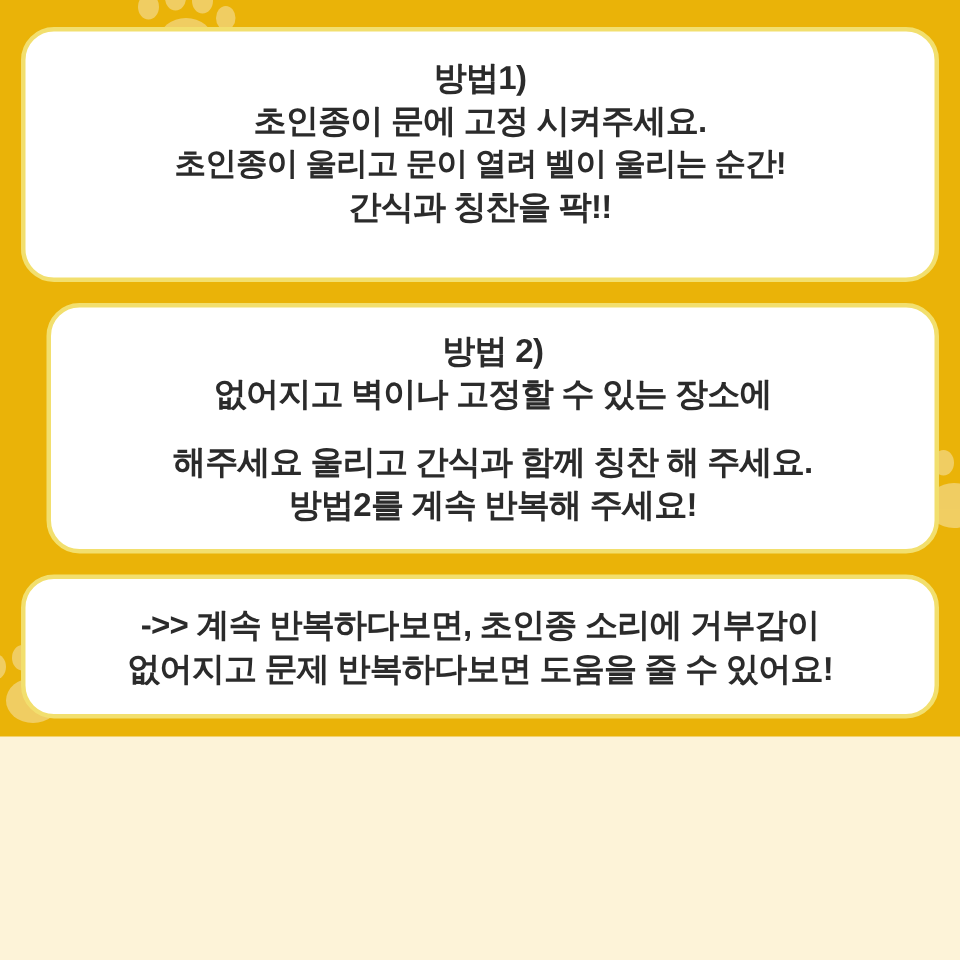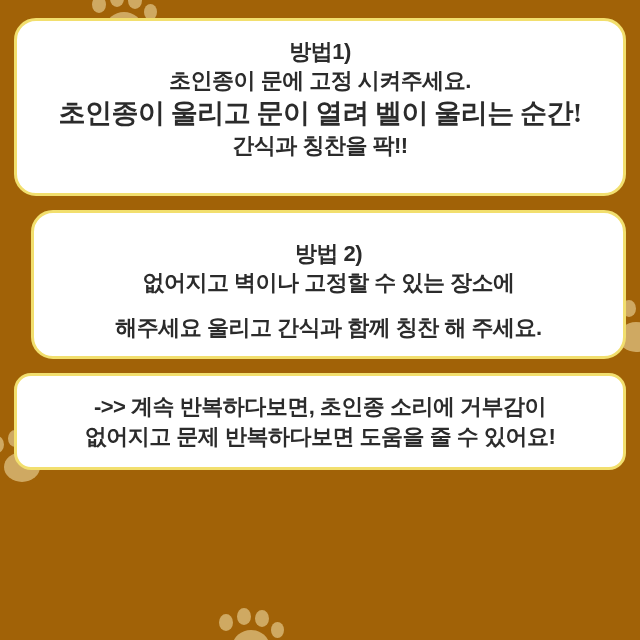--- a/index.html
+++ b/index.html
@@ -9,22 +9,22 @@
   body {
     width: 640px;
     height: 640px;
     background: #fdf3d8;
     font-family: "Liberation Sans", sans-serif;
     overflow: hidden;
   }
   #page {
     position: relative;
     width: 640px;
-    height: 640px;
-    background: #a16207;
+    height: 491px;
+    background: #eab308;
     box-sizing: border-box;
     overflow: hidden;
   }
 
   
   .paw {
     position: absolute;
     opacity: 0.55;
     pointer-events: none;
   }
@@ -54,26 +54,26 @@
     color: #2b2b2b;
   }
 
   .line {
     font-weight: bold;
     letter-spacing: -0.5px;
     line-height: 1.33;
   }
 
   .size-22 { font-size: 22px; }
-  .size-21 { font-size: 27px; font-family: Liberation Serif, serif; }
+  .size-21 { font-size: 21px; }
   .spacer-md { height: 16px; }
 
   .card-1 { padding-top: 16px; padding-bottom: 16px; }
-  .card-2 { padding-top: 26px; padding-bottom: 14px; margin-left: 17px; }
-  .card-3 { padding-top: 16px; padding-bottom: 16px; border-radius: 17px; }
+  .card-2 { padding-top: 14px; padding-bottom: 14px; margin-left: 17px; }
+  .card-3 { padding-top: 16px; padding-bottom: 16px; }
 </style>
 </head>
 <body>
 
 <div id="page">
 
   <div class="paw" style="left:88px; top:-10px; width:70px; height:60px;">
     <div class="pad" style="left:18px; top:22px; width:36px; height:30px;"></div>
     <div class="pad" style="left:4px; top:6px; width:14px; height:17px;"></div>
     <div class="pad" style="left:22px; top:0px; width:14px; height:17px;"></div>
@@ -112,20 +112,21 @@
       <div class="line size-21">초인종이 울리고 문이 열려 벨이 울리는 순간!</div>
       <div class="line size-22">간식과 칭찬을 팍!!</div>
       <div class="spacer-md"></div>
     </div>
 
     <div class="card card-2">
       <div class="line size-22">방법 2)</div>
       <div class="line size-22">없어지고 벽이나 고정할 수 있는 장소에</div>
       <div class="spacer-md"></div>
       <div class="line size-22">해주세요 울리고 간식과 함께 칭찬 해 주세요.</div>
+      <div class="line size-22">방법2를 계속 반복해 주세요!</div>
     </div>
 
     <div class="card card-3">
       <div class="line size-22">-&gt;&gt; 계속 반복하다보면, 초인종 소리에 거부감이</div>
       <div class="line size-22">없어지고 문제 반복하다보면 도움을 줄 수 있어요!</div>
     </div>
 
   </div>
 </div>
 

